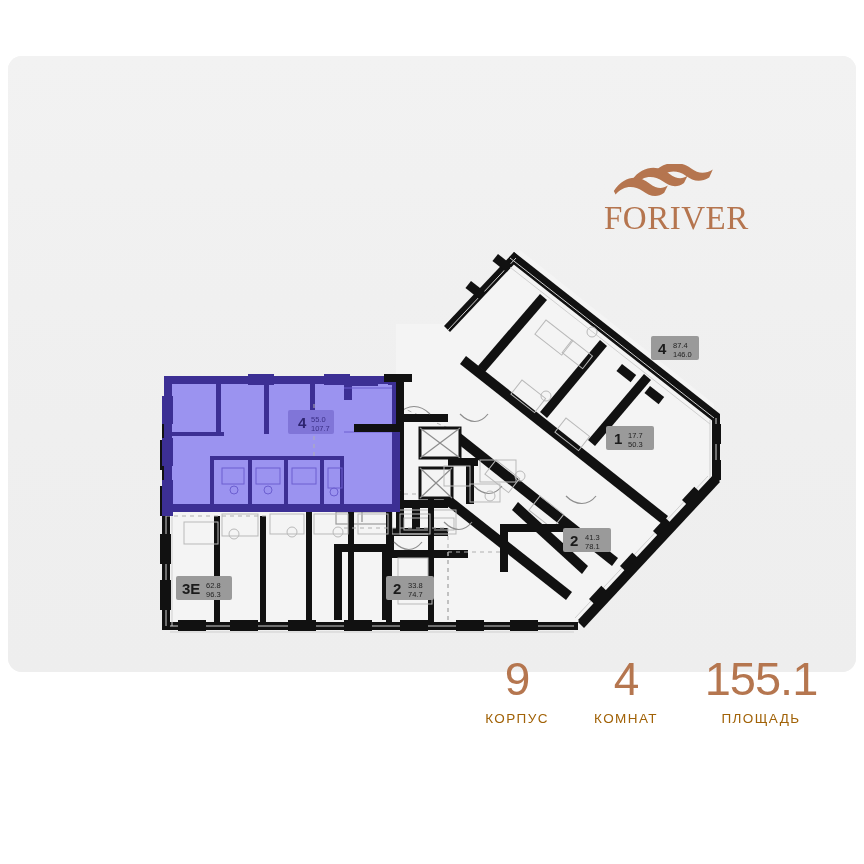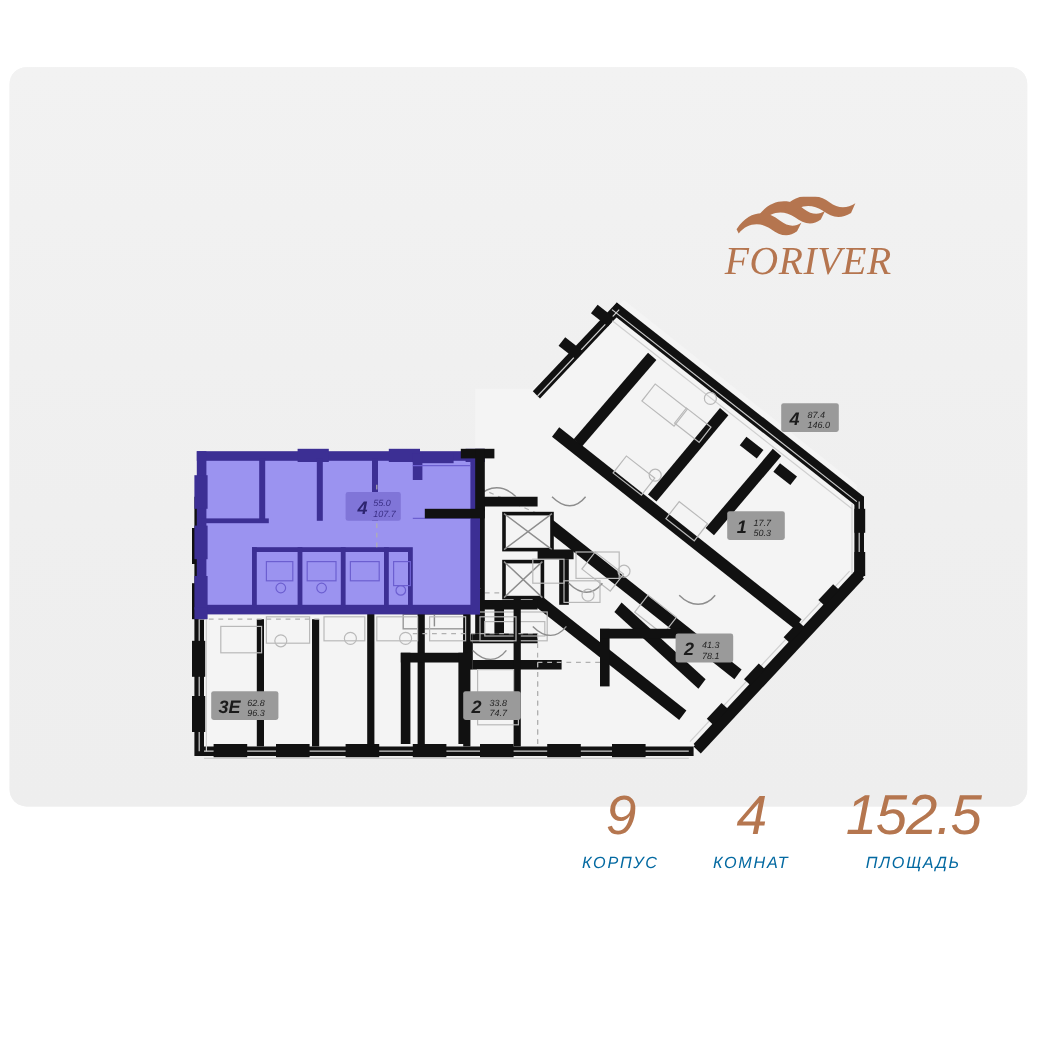--- a/index.html
+++ b/index.html
@@ -6,21 +6,20 @@
     margin: 0; padding: 0;
     width: 864px; height: 864px;
     background: #ffffff;
     font-family: "Liberation Sans", sans-serif;
     overflow: hidden;
   }
   #root {
     position: relative;
     width: 864px; height: 864px;
     background: #ffffff;
-    font-style: italic;
   }
   
   .page-band {
     position: absolute;
     left: 0; top: 0; right: 0; bottom: 0;
     background: #ffffff;
   }
   .card {
     position: absolute;
     left: 8px; top: 56px;
@@ -94,21 +93,21 @@
     line-height: 1;
     letter-spacing: -1px;
   }
   .stat.korpus .stat-value { font-size: 46px; }
   .stat.komnat .stat-value { font-size: 46px; }
   .stat.ploshad .stat-value { font-size: 47px; }
   .stat-label {
     margin-top: 9px;
     font-size: 13.5px;
     letter-spacing: 1.4px;
-    color: #0369a1;
+    color: #a16207;
     text-transform: uppercase;
   }
 </style>
 </head>
 <body>
 
 <div id="root">
   <div class="page-band"></div>
 
   <div class="card">
@@ -450,18 +449,18 @@
     <div class="stats">
       <div class="stat korpus">
         <div class="stat-value">9</div>
         <div class="stat-label">КОРПУС</div>
       </div>
       <div class="stat komnat">
         <div class="stat-value">4</div>
         <div class="stat-label">КОМНАТ</div>
       </div>
       <div class="stat ploshad">
-        <div class="stat-value">152.5</div>
+        <div class="stat-value">155.1</div>
         <div class="stat-label">ПЛОЩАДЬ</div>
       </div>
     </div>
   </div>
 </div>
 
 </body></html>

